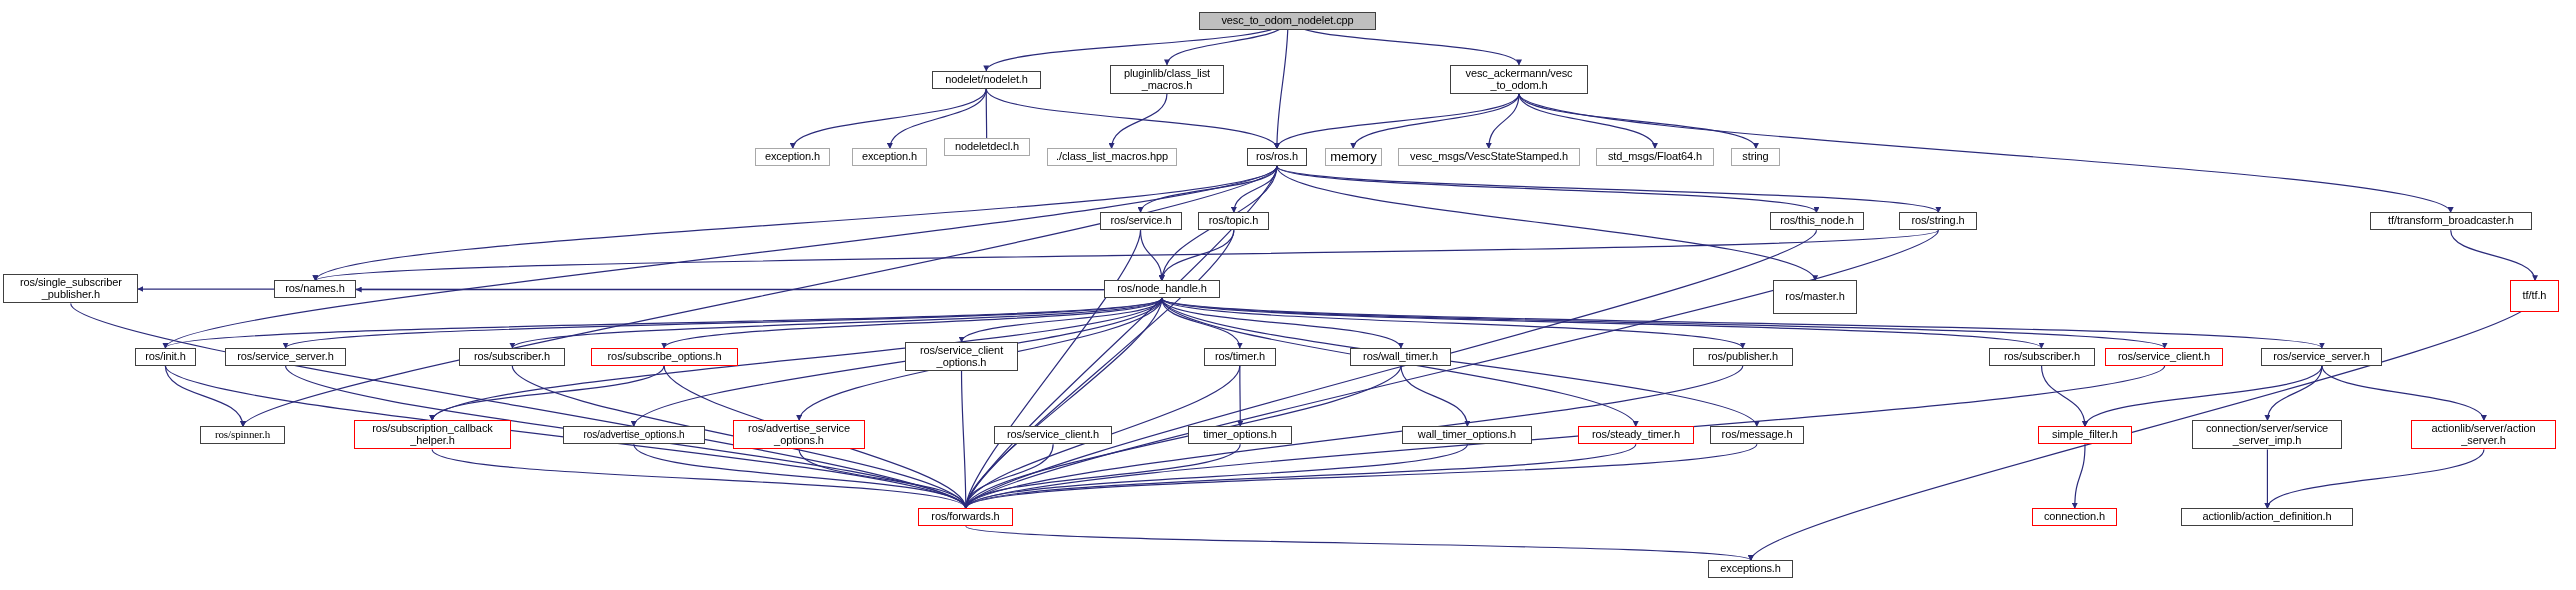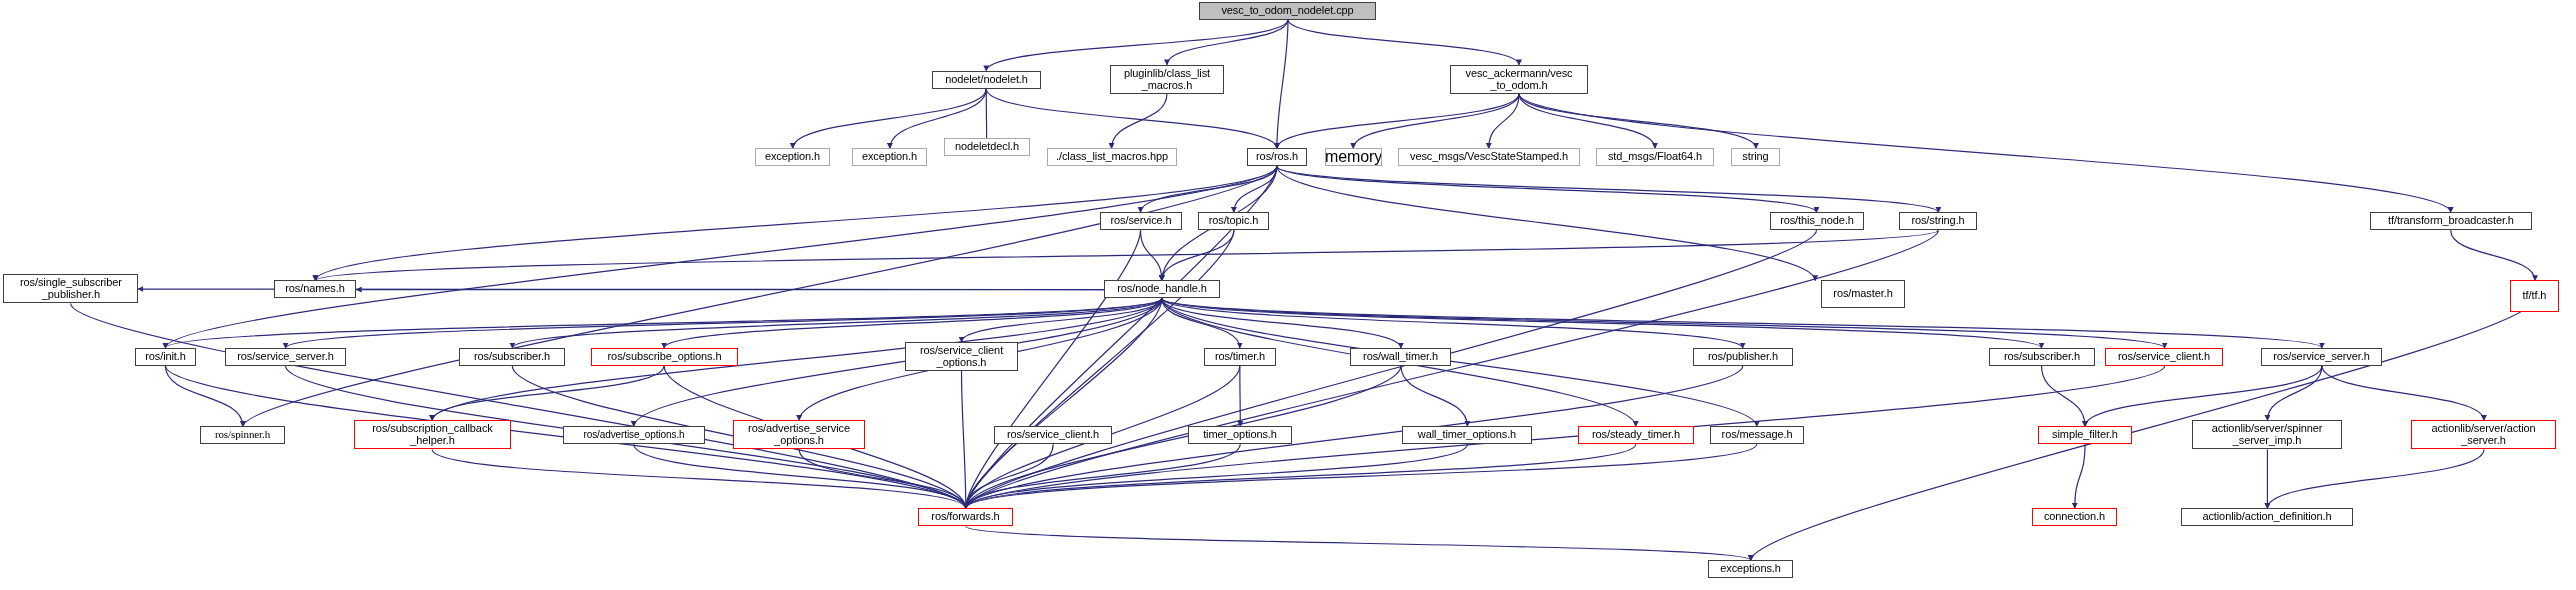--- a/index.html
+++ b/index.html
@@ -34,20 +34,21 @@
     border: 0.9px solid #404040;
     color: #000000;
     line-height: 1.08;
     white-space: pre-line;
     letter-spacing: -0.1px;
     overflow: hidden;
   }
   .node.root {
     background: #bfbfbf;
     border: 0.9px solid #404040;
+    margin-top: 10px;
   }
   .node.red {
     border: 0.9px solid #ff0000;
   }
   .node.gray {
     border: 0.9px solid #a8a8a8;
   }
 </style>
 </head>
 <body>
@@ -150,33 +151,33 @@
       <div class="node " style="left: 932px; top: 71px; width: 109px; height: 18px; font-size: 11px;">nodelet/nodelet.h</div>
       <div class="node " style="left: 1110px; top: 65px; width: 114px; height: 29px; font-size: 11px;">pluginlib/class_list
 _macros.h</div>
       <div class="node " style="left: 1450px; top: 65px; width: 138px; height: 29px; font-size: 11px;">vesc_ackermann/vesc
 _to_odom.h</div>
       <div class="node gray" style="left: 755px; top: 148px; width: 75px; height: 18px; font-size: 11px;">exception.h</div>
       <div class="node gray" style="left: 852px; top: 148px; width: 75px; height: 18px; font-size: 11px;">exception.h</div>
       <div class="node gray" style="left: 944px; top: 138px; width: 86px; height: 18px; font-size: 11px;">nodeletdecl.h</div>
       <div class="node gray" style="left: 1047px; top: 148px; width: 130px; height: 18px; font-size: 11px;">./class_list_macros.hpp</div>
       <div class="node " style="left: 1247px; top: 148px; width: 60px; height: 18px; font-size: 11px;">ros/ros.h</div>
-      <div class="node gray" style="left: 1325px; top: 148px; width: 57px; height: 18px; font-size: 16px;">memory</div>
+      <div class="node gray" style="left: 1325px; top: 148px; width: 57px; height: 18px; font-size: 13px;">memory</div>
       <div class="node gray" style="left: 1398px; top: 148px; width: 182px; height: 18px; font-size: 11px;">vesc_msgs/VescStateStamped.h</div>
       <div class="node gray" style="left: 1596px; top: 148px; width: 118px; height: 18px; font-size: 11px;">std_msgs/Float64.h</div>
       <div class="node gray" style="left: 1731px; top: 148px; width: 49px; height: 18px; font-size: 11px;">string</div>
       <div class="node " style="left: 1100px; top: 212px; width: 82px; height: 18px; font-size: 11px;">ros/service.h</div>
       <div class="node " style="left: 1198px; top: 212px; width: 71px; height: 18px; font-size: 11px;">ros/topic.h</div>
       <div class="node " style="left: 1770px; top: 212px; width: 94px; height: 18px; font-size: 11px;">ros/this_node.h</div>
       <div class="node " style="left: 1899px; top: 212px; width: 78px; height: 18px; font-size: 11px;">ros/string.h</div>
       <div class="node " style="left: 2370px; top: 212px; width: 162px; height: 18px; font-size: 11px;">tf/transform_broadcaster.h</div>
       <div class="node " style="left: 3.4px; top: 274px; width: 135px; height: 29px; font-size: 11px;">ros/single_subscriber
 _publisher.h</div>
       <div class="node " style="left: 274px; top: 280px; width: 82px; height: 18px; font-size: 11px;">ros/names.h</div>
-      <div class="node " style="left: 1773px; top: 280px; width: 84px; height: 28px; font-size: 11px; margin-left: 48px;">ros/master.h</div>
+      <div class="node " style="left: 1773px; top: 280px; width: 84px; height: 34px; font-size: 11px;">ros/master.h</div>
       <div class="node red" style="left: 2510px; top: 280px; width: 49px; height: 32px; font-size: 11px;">tf/tf.h</div>
       <div class="node " style="left: 1104px; top: 280px; width: 116px; height: 18px; font-size: 11px;">ros/node_handle.h</div>
       <div class="node " style="left: 135px; top: 348px; width: 61px; height: 18px; font-size: 11px;">ros/init.h</div>
       <div class="node " style="left: 225px; top: 348px; width: 121px; height: 18px; font-size: 11px;">ros/service_server.h</div>
       <div class="node " style="left: 459px; top: 348px; width: 106px; height: 18px; font-size: 11px;">ros/subscriber.h</div>
       <div class="node red" style="left: 591px; top: 348px; width: 147px; height: 18px; font-size: 11px;">ros/subscribe_options.h</div>
       <div class="node " style="left: 905px; top: 342px; width: 113px; height: 29px; font-size: 11px;">ros/service_client
 _options.h</div>
       <div class="node " style="left: 1204px; top: 348px; width: 72px; height: 18px; font-size: 11px;">ros/timer.h</div>
       <div class="node " style="left: 1350px; top: 348px; width: 101px; height: 18px; font-size: 11px;">ros/wall_timer.h</div>
@@ -189,21 +190,21 @@
 _helper.h</div>
       <div class="node " style="left: 563px; top: 426px; width: 142px; height: 18px; font-size: 10px;">ros/advertise_options.h</div>
       <div class="node red" style="left: 733px; top: 420px; width: 132px; height: 29px; font-size: 11px;">ros/advertise_service
 _options.h</div>
       <div class="node " style="left: 994px; top: 426px; width: 118px; height: 18px; font-size: 11px;">ros/service_client.h</div>
       <div class="node " style="left: 1188px; top: 426px; width: 104px; height: 18px; font-size: 11px;">timer_options.h</div>
       <div class="node " style="left: 1402px; top: 426px; width: 130px; height: 18px; font-size: 11px;">wall_timer_options.h</div>
       <div class="node red" style="left: 1578px; top: 426px; width: 116px; height: 18px; font-size: 11px;">ros/steady_timer.h</div>
       <div class="node " style="left: 1710px; top: 426px; width: 94px; height: 18px; font-size: 11px;">ros/message.h</div>
       <div class="node red" style="left: 2038px; top: 426px; width: 94px; height: 18px; font-size: 11px;">simple_filter.h</div>
-      <div class="node " style="left: 2192px; top: 420px; width: 150px; height: 29px; font-size: 11px;">actionlib/server/spinner
+      <div class="node " style="left: 2192px; top: 420px; width: 150px; height: 29px; font-size: 11px;">connection/server/service
 _server_imp.h</div>
       <div class="node red" style="left: 2411px; top: 420px; width: 145px; height: 29px; font-size: 11px;">actionlib/server/action
 _server.h</div>
       <div class="node red" style="left: 918px; top: 508px; width: 95px; height: 18px; font-size: 11px;">ros/forwards.h</div>
       <div class="node red" style="left: 2032px; top: 508px; width: 85px; height: 18px; font-size: 11px;">connection.h</div>
       <div class="node " style="left: 2181px; top: 508px; width: 172px; height: 18px; font-size: 11px;">actionlib/action_definition.h</div>
       <div class="node " style="left: 1708px; top: 560px; width: 85px; height: 18px; font-size: 11px;">exceptions.h</div>
     </div>
 </div>
 

